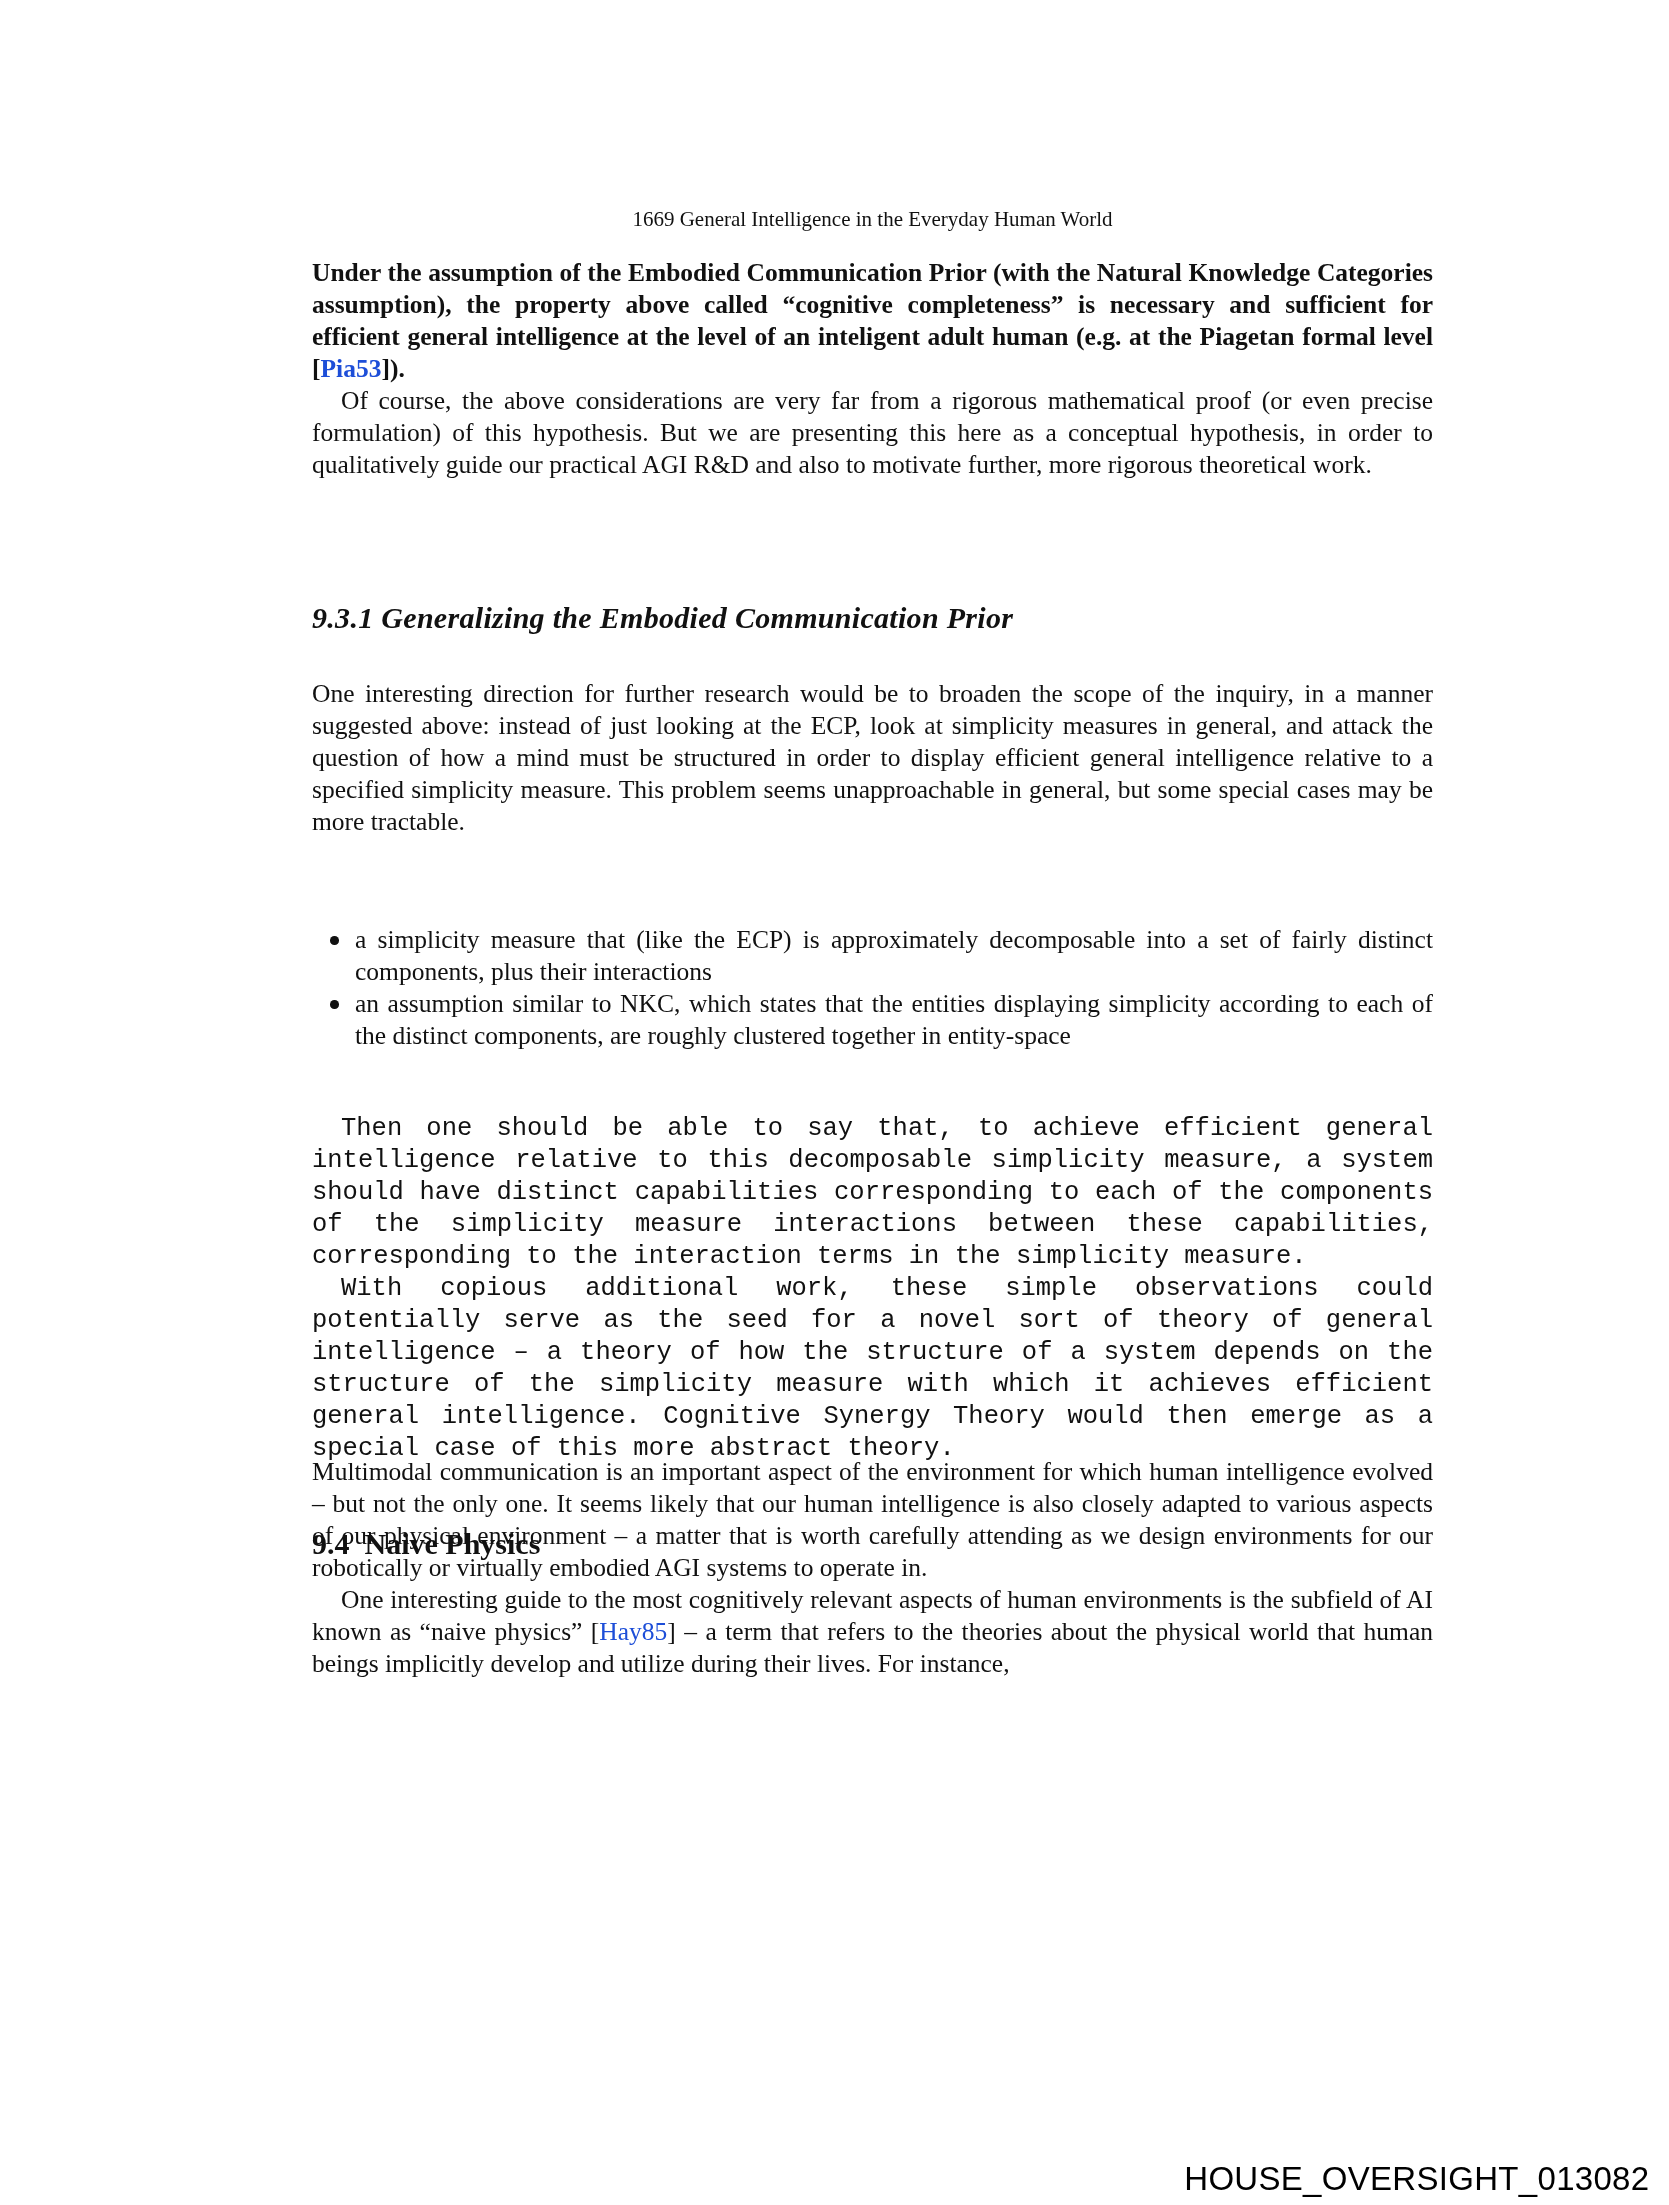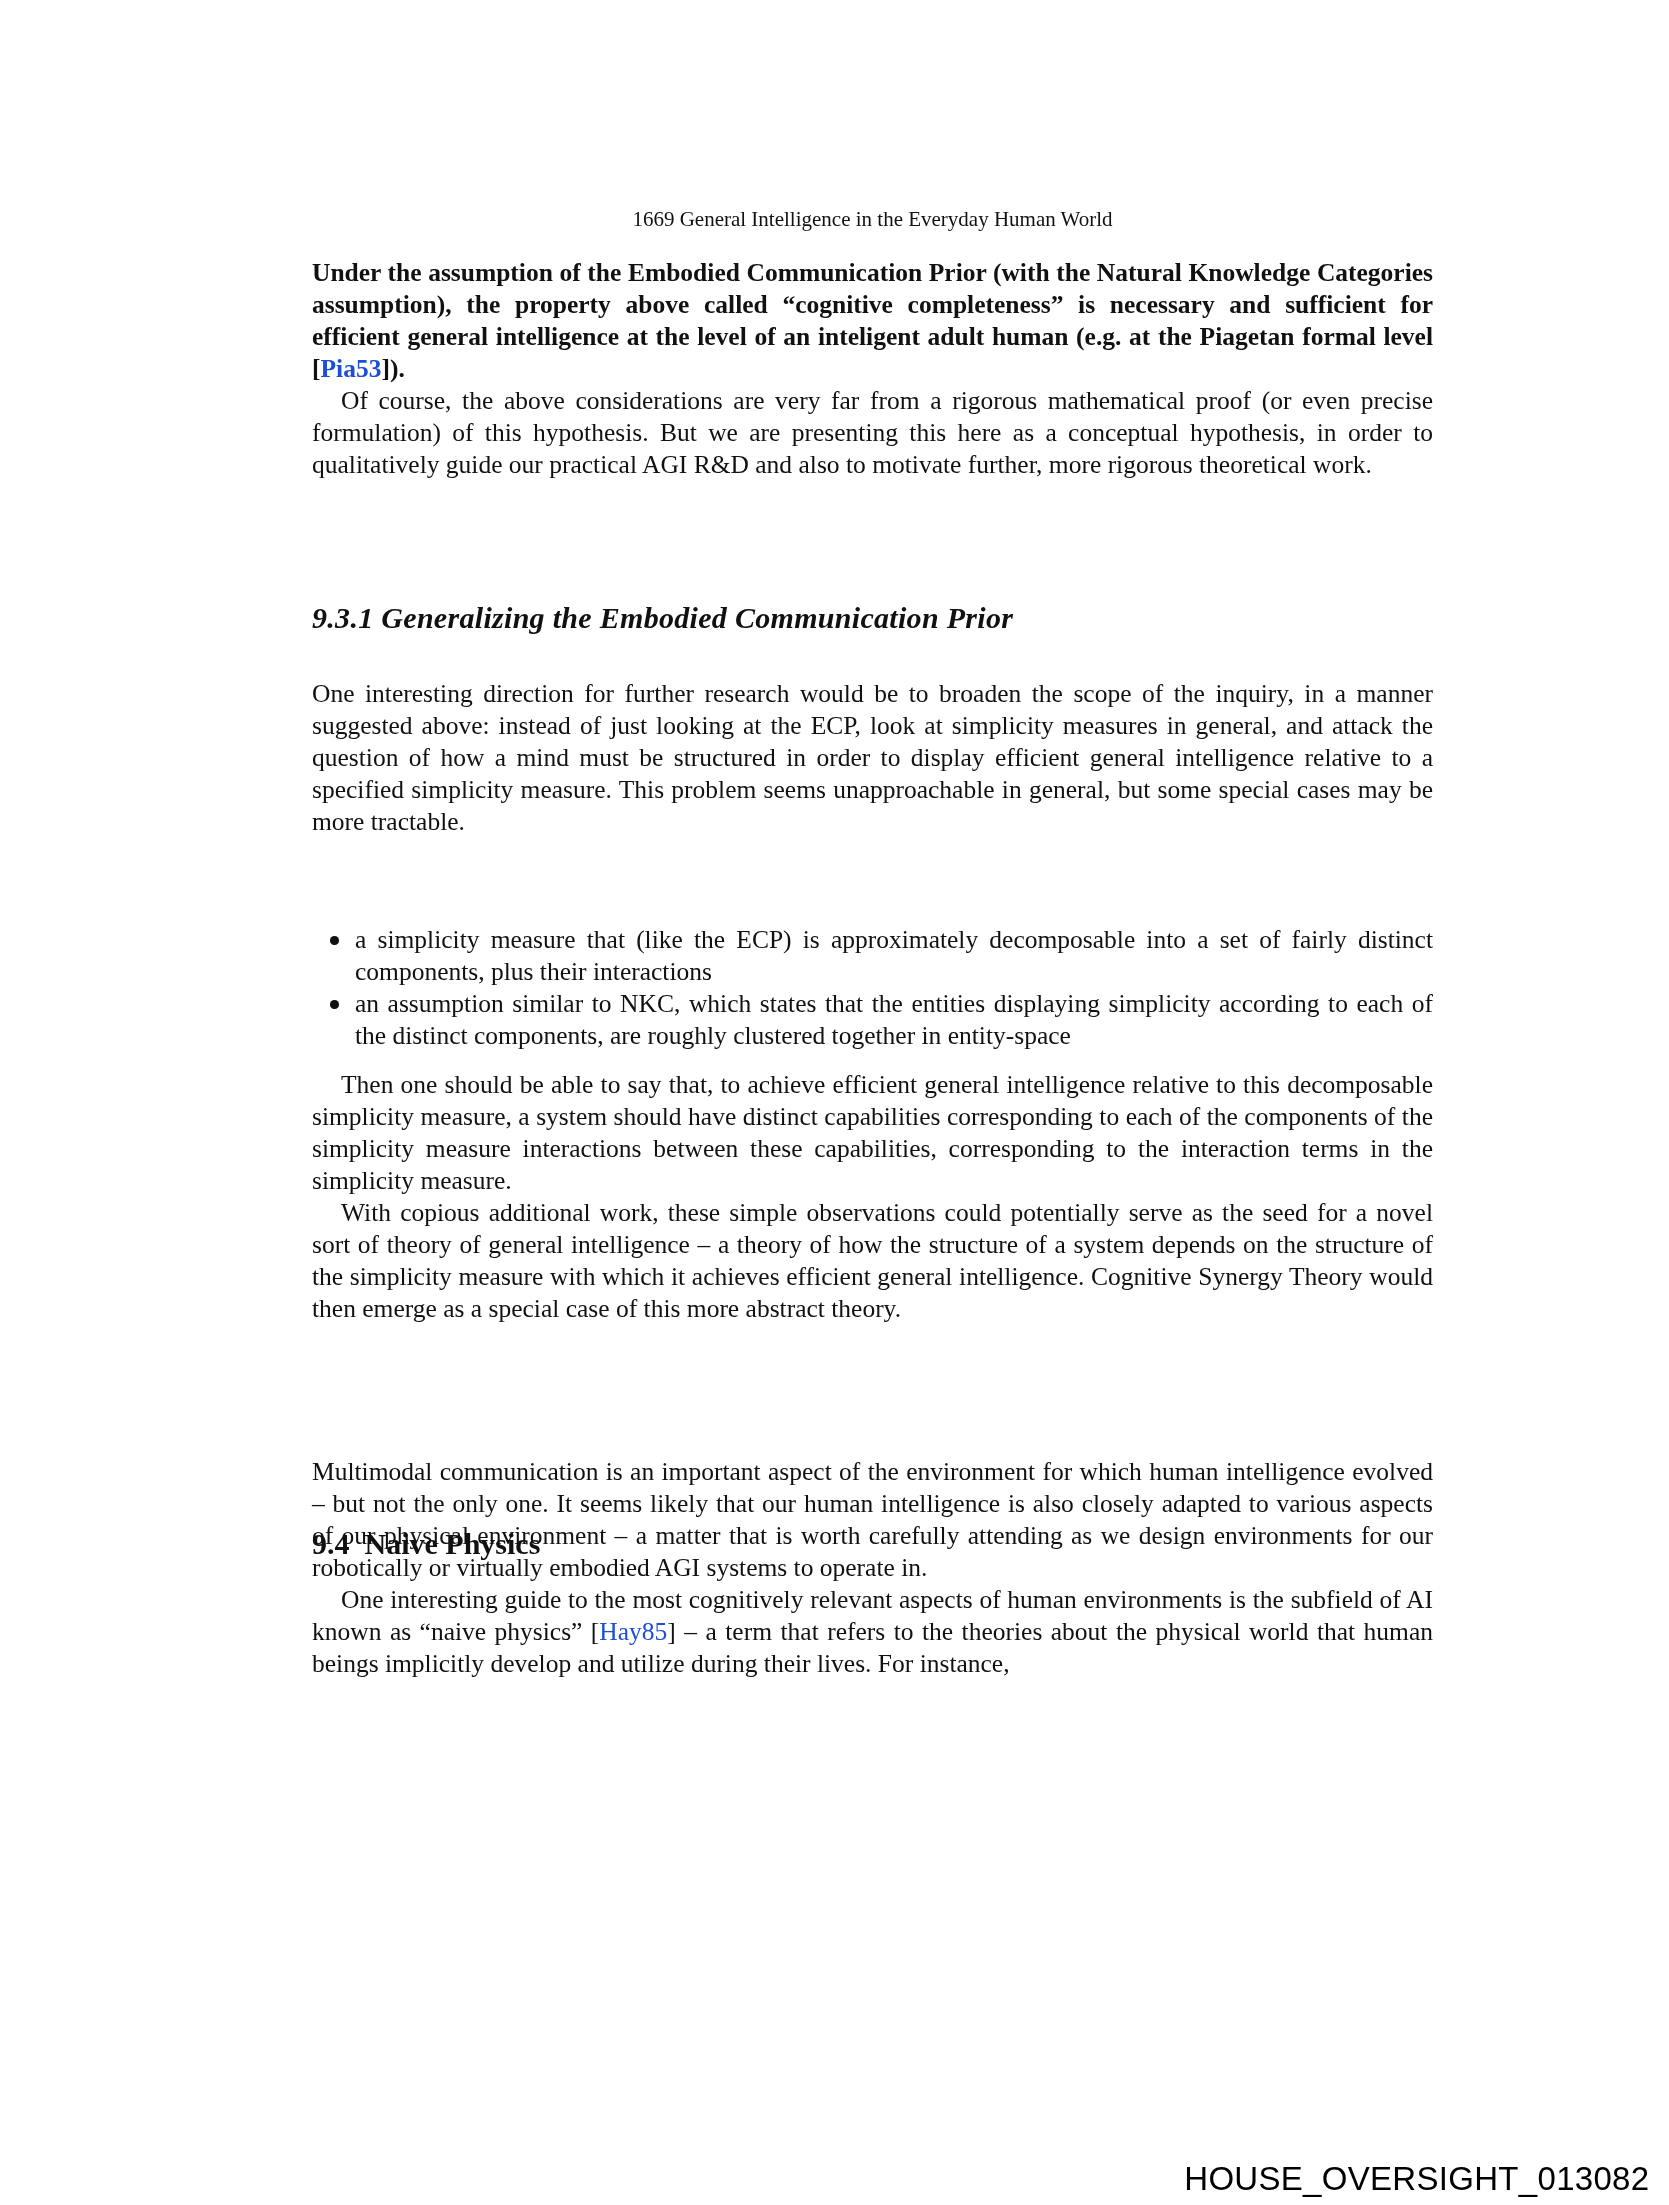--- a/index.html
+++ b/index.html
@@ -42,21 +42,21 @@
     <p class="p">One interesting direction for further research would be to broaden the scope of the inquiry, in a manner suggested above: instead of just looking at the ECP, look at simplicity measures in general, and attack the question of how a mind must be structured in order to display efficient general intelligence relative to a specified simplicity measure. This problem seems unapproachable in general, but some special cases may be more tractable.</p>
   </div>
 
   <div class="block" style="top:924px;">
     <ul class="bullets">
       <li><span class="dot"></span><span>a simplicity measure that (like the ECP) is approximately decomposable into a set of fairly distinct components, plus their interactions</span></li>
       <li><span class="dot"></span><span>an assumption similar to NKC, which states that the entities displaying simplicity according to each of the distinct components, are roughly clustered together in entity-space</span></li>
     </ul>
   </div>
 
-  <div class="block" style="top:1069px;">
+  <div class="block" style="top:1113px;font-family:Liberation Mono, monospace;">
     <p class="p indent">Then one should be able to say that, to achieve efficient general intelligence relative to this decomposable simplicity measure, a system should have distinct capabilities corresponding to each of the components of the simplicity measure interactions between these capabilities, corresponding to the interaction terms in the simplicity measure.</p>
     <p class="p indent">With copious additional work, these simple observations could potentially serve as the seed for a novel sort of theory of general intelligence – a theory of how the structure of a system depends on the structure of the simplicity measure with which it achieves efficient general intelligence. Cognitive Synergy Theory would then emerge as a special case of this more abstract theory.</p>
   </div>
 
   <div class="block" style="top:1527px;">
     <h2 class="h2" style="white-space:pre;">9.4  Naive Physics</h2>
   </div>
 
   <div class="block" style="top:1456px;">
     <p class="p">Multimodal communication is an important aspect of the environment for which human intelligence evolved – but not the only one. It seems likely that our human intelligence is also closely adapted to various aspects of our physical environment – a matter that is worth carefully attending as we design environments for our robotically or virtually embodied AGI systems to operate in.</p>

